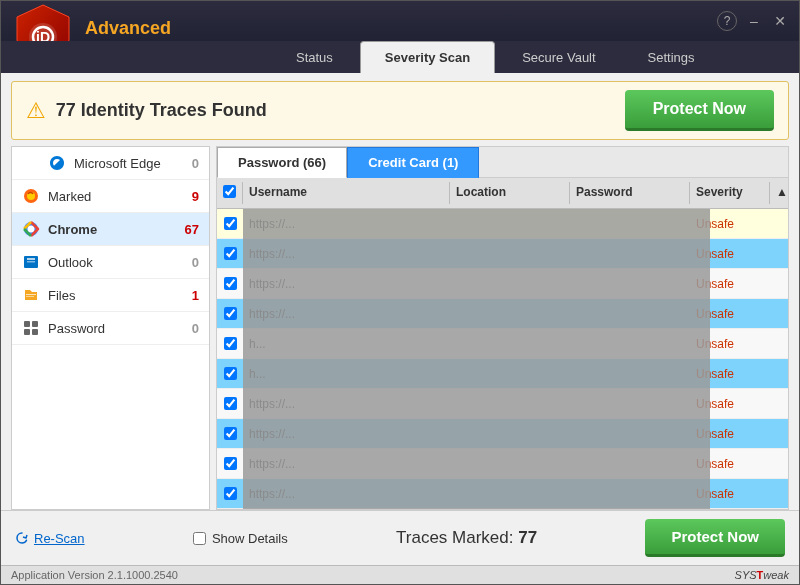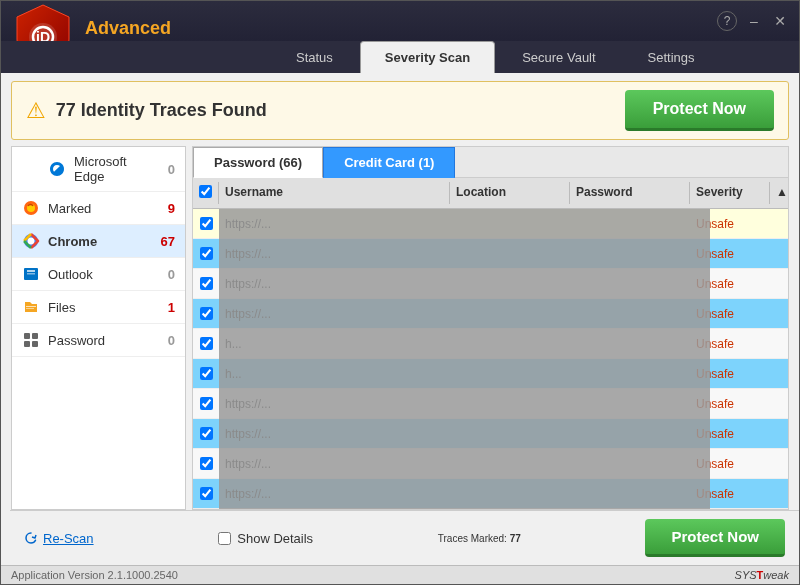--- a/index.html
+++ b/index.html
@@ -169,21 +169,21 @@
     .body-area {
       flex: 1;
       display: flex;
       margin: 0 10px;
       gap: 6px;
       overflow: hidden;
     }
 
     
     .sidebar {
-      width: 175px;
+      width: 199px;
       background: #fff;
       border: 1px solid #ccc;
       flex-shrink: 0;
     }
 
     .sidebar-item {
       display: flex;
       align-items: center;
       padding: 7px 10px;
       cursor: pointer;
@@ -336,42 +336,41 @@
     }
 
     
     .footer {
       background: #f0f0f0;
       border-top: 1px solid #ccc;
       padding: 8px 14px;
       display: flex;
       align-items: center;
       justify-content: space-between;
-      margin-left: 9px;
     }
 
     .rescan-link {
       color: #0066cc;
       text-decoration: underline;
       cursor: pointer;
       display: flex;
       align-items: center;
       gap: 5px;
     }
 
     .show-details {
       display: flex;
       align-items: center;
       gap: 6px;
       color: #333;
     }
 
     .traces-info {
       color: #333;
-      font-size: 10px;
+      font-size: 17px;
     }
 
     .protect-btn-bottom {
       background: linear-gradient(to bottom, #5cc85c, #3a9e3a);
       color: white;
       font-size: 15px;
       font-weight: bold;
       padding: 9px 26px;
       border: none;
       border-radius: 4px;

